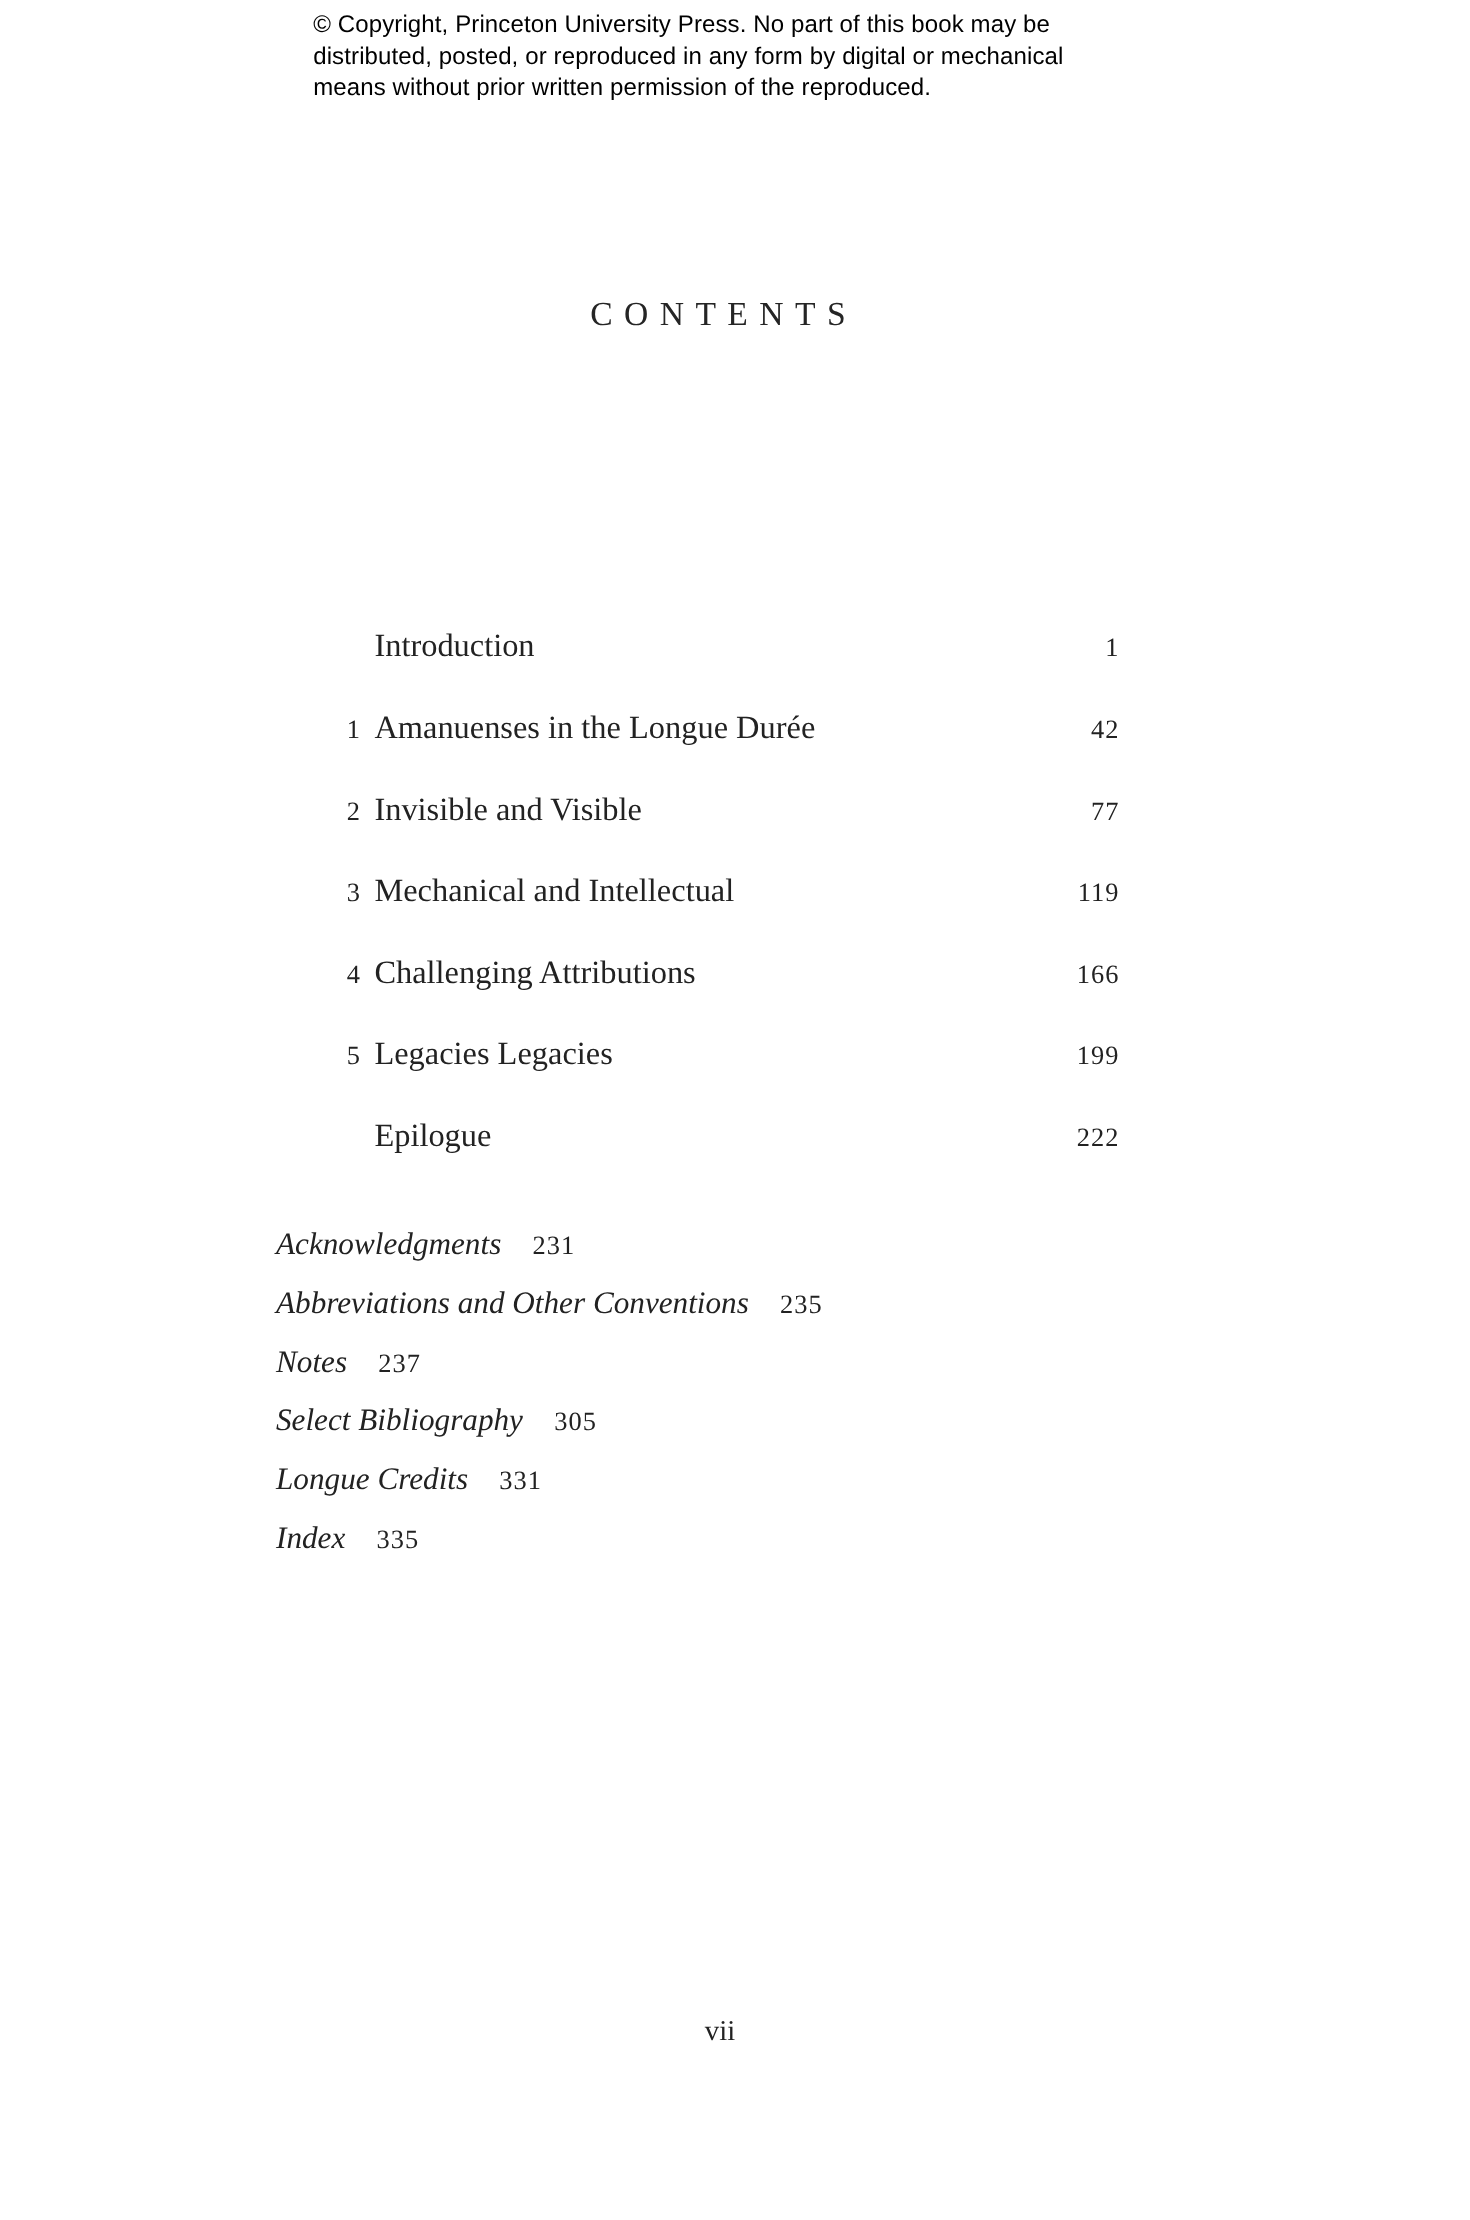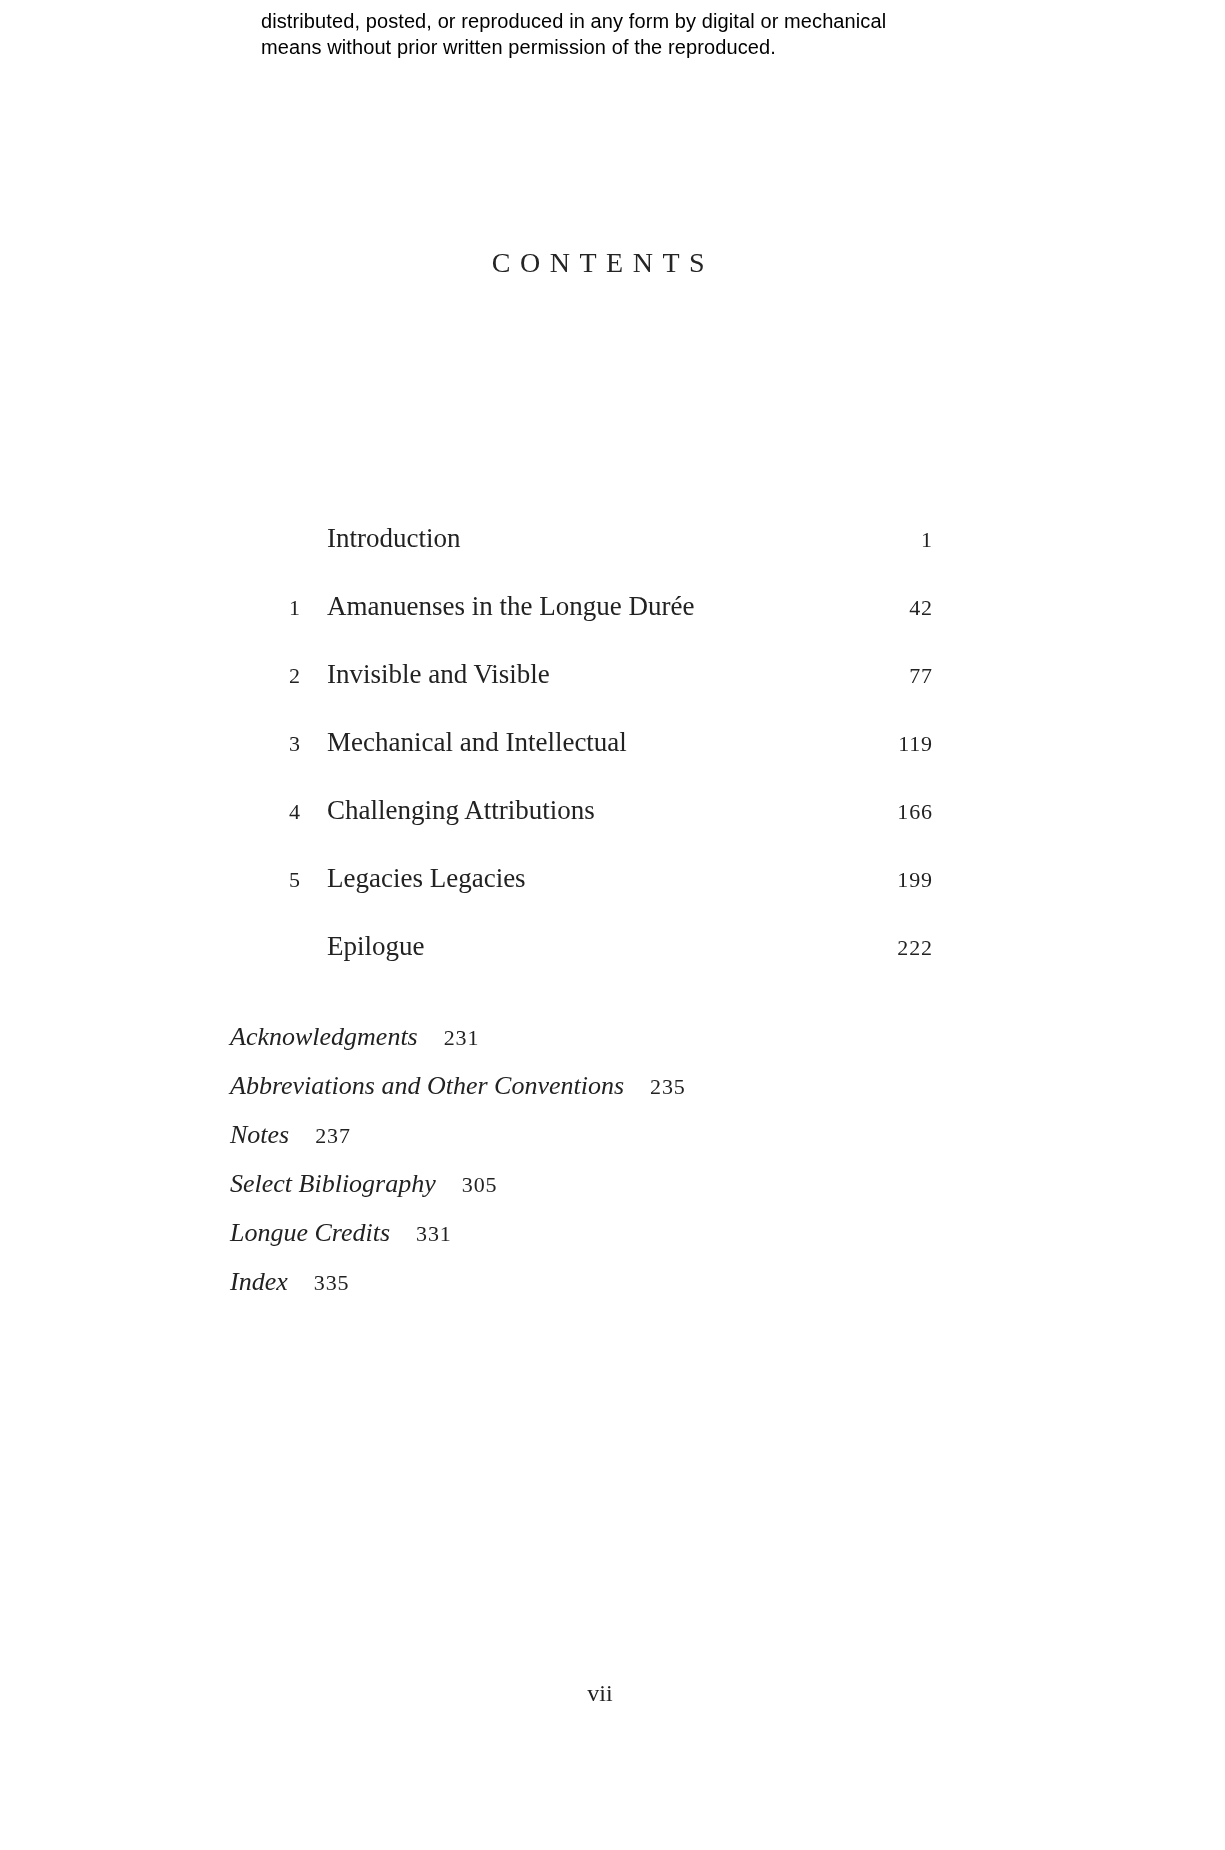--- a/index.html
+++ b/index.html
@@ -53,21 +53,21 @@
     line-height: 32px;
     color: #222222;
   }
   .toc-num {
     width: 70px;
     text-align: right;
     font-size: 22px;
     flex: 0 0 auto;
   }
   .toc-title {
-    margin-left: 27px;
+    margin-left: 12px;
     flex: 0 1 auto;
     white-space: nowrap;
   }
   .toc-page {
     margin-left: auto;
     font-size: 22px;
     letter-spacing: 0.04em;
     flex: 0 0 auto;
   }
   .bm-row {
@@ -106,20 +106,21 @@
     color: #000000;
     white-space: nowrap;
   }
 </style>
 </head>
 <body>
 
 <div class="page">
 
   <div class="copyright">
+    <div>© Copyright, Princeton University Press. No part of this book may be</div>
     <div>distributed, posted, or reproduced in any form by digital or mechanical</div>
     <div>means without prior written permission of the reproduced.</div>
   </div>
 
   <div class="contents-heading">CONTENTS</div>
 
   <div class="toc">
 
     <div class="toc-row" style="top:522px">
       <span class="toc-num"></span>

